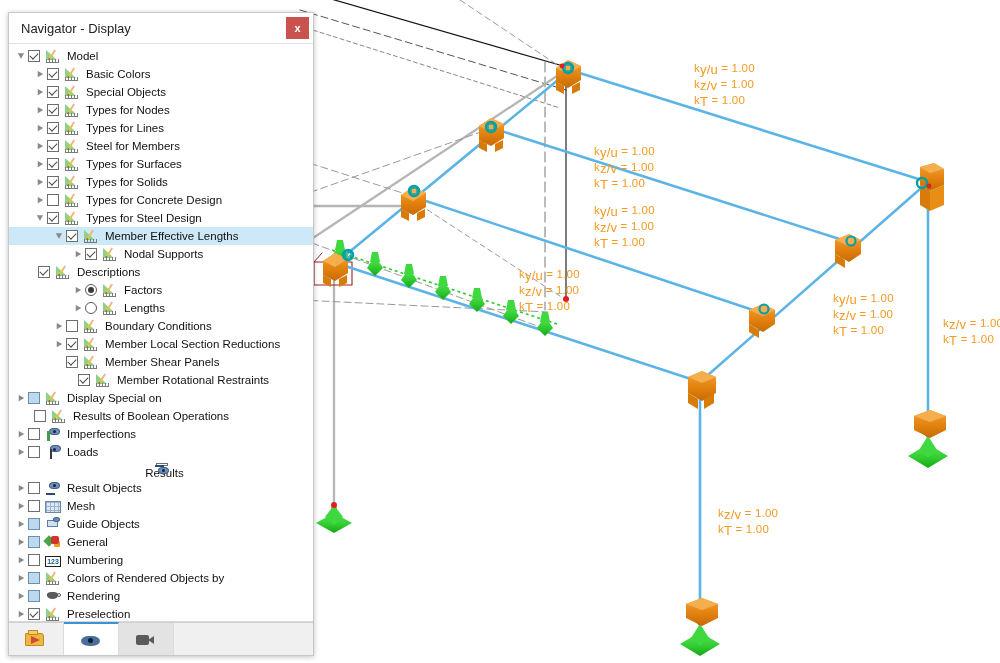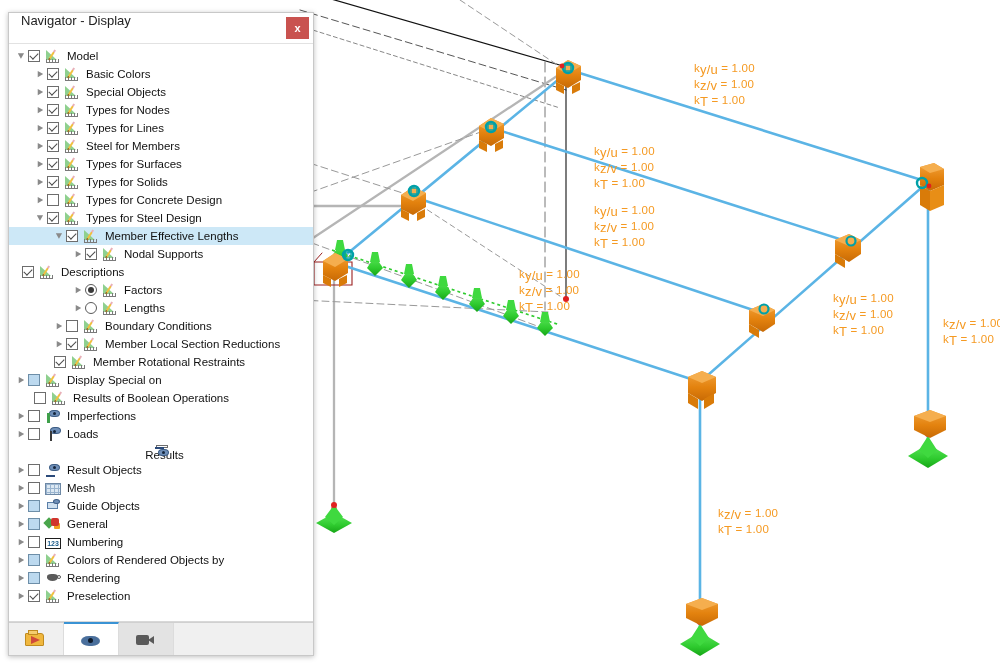--- a/index.html
+++ b/index.html
@@ -20,21 +20,21 @@
   .ann .sub{font-size:13px;vertical-align:-2px;}
 
   
   #navigator{
     position:absolute;left:8px;top:12px;width:304px;height:642px;
     background:#ffffff;border:1px solid #c8c8c8;
     box-shadow:0 1px 5px rgba(0,0,0,.25);
     display:flex;flex-direction:column;
   }
   #nav-title{
-    height:30px;min-height:30px;display:flex;
+    height:30px;min-height:30px;display:flex;align-items:center;
     border-bottom:1px solid #e2e2e2;position:relative;background:#fff;
   }
   #nav-title .t{font-size:13px;color:#222;padding-left:12px;}
   #nav-close{
     position:absolute;right:4px;top:4px;width:23px;height:22px;background:#c9524f;
     color:#fff;font-size:11px;font-weight:bold;display:flex;align-items:center;justify-content:center;
     cursor:pointer;
   }
   #nav-tree{
     flex:1;overflow:hidden;background:#fff;padding-top:3px;
@@ -501,21 +501,21 @@
         <div class="row" style="padding-left: 63px;">
           <span class="exp">
             <i>►</i>
           </span>
           <span class="cb checked"></span>
           <span class="ico model">
             <span class="rl"></span>
           </span>
           <span class="lbl">Nodal Supports</span>
         </div>
-        <div class="row" style="">
+        <div class="row" style=" margin-left: 16px;">
           <span class="exp none"></span>
           <span class="cb checked"></span>
           <span class="ico model">
             <span class="rl"></span>
           </span>
           <span class="lbl">Descriptions</span>
         </div>
         <div class="row" style="padding-left: 63px;">
           <span class="exp">
             <i>►</i>
@@ -549,21 +549,29 @@
         <div class="row" style="padding-left: 44px;">
           <span class="exp">
             <i>►</i>
           </span>
           <span class="cb checked"></span>
           <span class="ico model">
             <span class="rl"></span>
           </span>
           <span class="lbl">Member Local Section Reductions</span>
         </div>
-        <div class="row" style="padding-left: 32px;">
+        <div class="row" style="padding-left: 44px;">
+          <span class="exp none"></span>
+          <span class="cb checked"></span>
+          <span class="ico model">
+            <span class="rl"></span>
+          </span>
+          <span class="lbl">Member Shear Panels</span>
+        </div>
+        <div class="row" style="padding-left: 32px; margin-left: 24px;">
           <span class="exp none"></span>
           <span class="cb checked"></span>
           <span class="ico model">
             <span class="rl"></span>
           </span>
           <span class="lbl">Member Rotational Restraints</span>
         </div>
         <div class="row" style="padding-left: 6px;">
           <span class="exp">
             <i>►</i>

